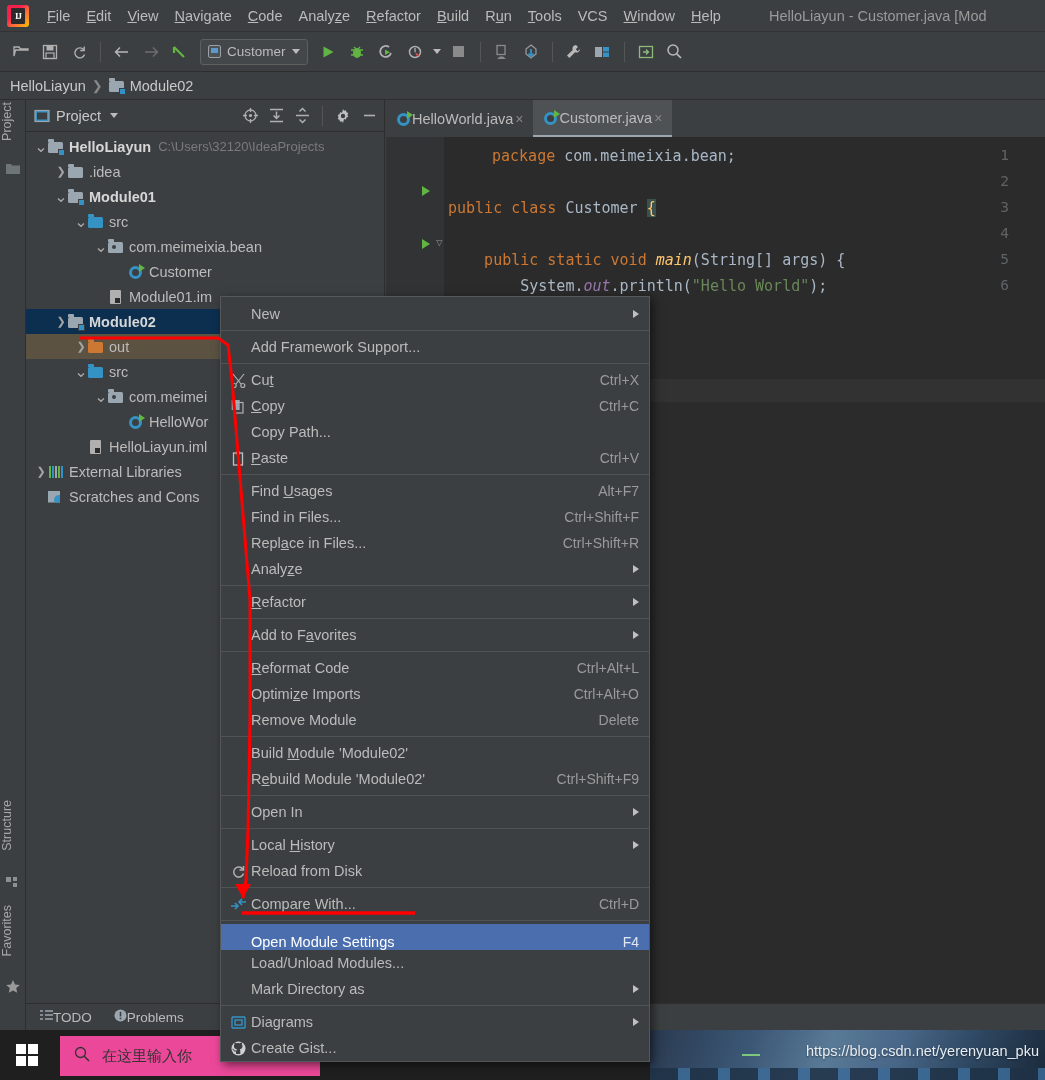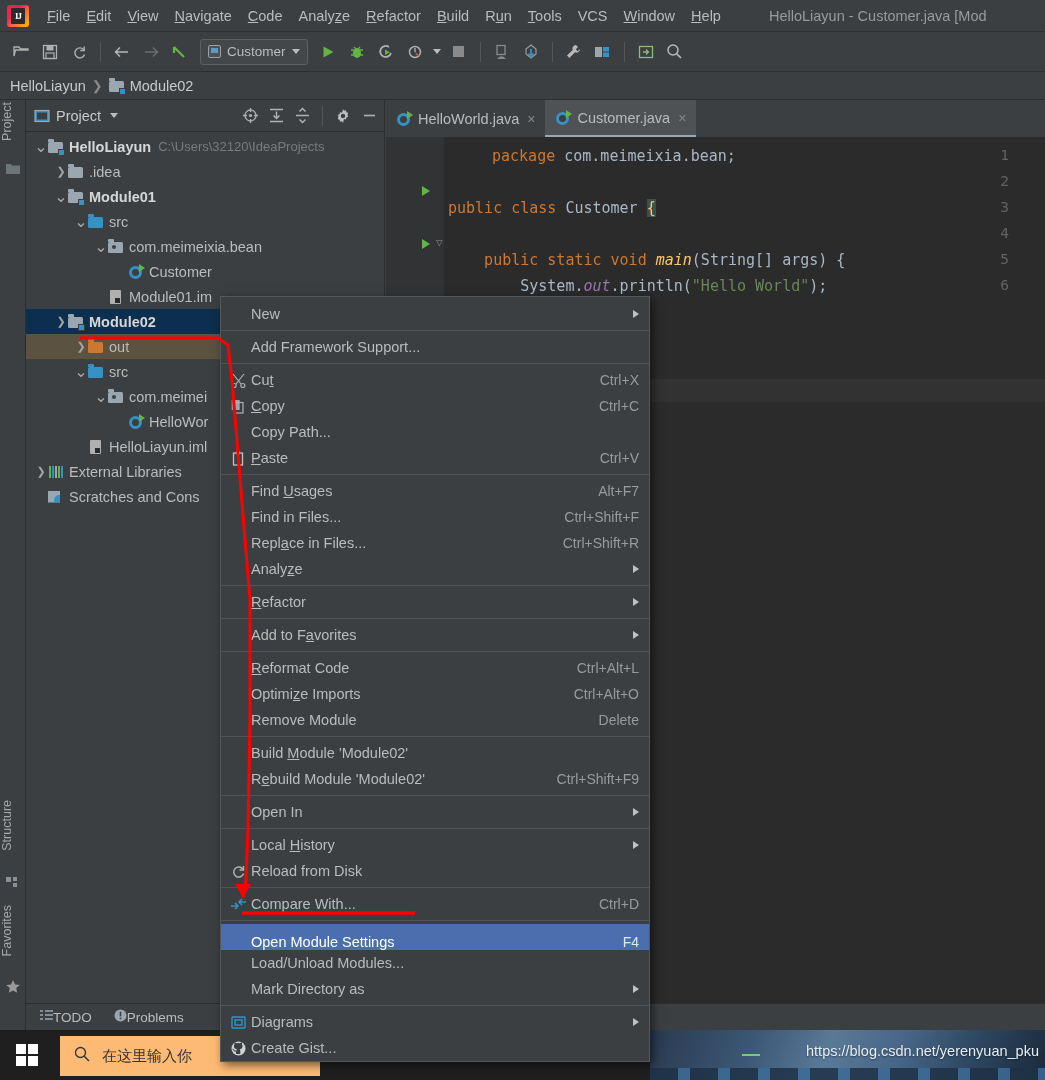--- a/index.html
+++ b/index.html
@@ -124,21 +124,21 @@
   .scr-ic{position:absolute;left:0;top:2px;width:12px;height:12px;background:#9aa7b0;clip-path:polygon(0 0,100% 0,100% 100%,0 100%);}
   .scr-ic::after{content:"";position:absolute;right:-4px;bottom:-2px;width:10px;height:10px;border-radius:50%;background:#3592c4;}
 
   
   .editor-area {
     position: absolute; left: 386px; top: 100px; width: 659px; height: 903px;
     background: #2b2b2b;
   }
   .tabbar { height: 37px; background: #3c3f41; display: flex; align-items: flex-end; }
   .tab {
-    height: 37px; display: flex; align-items: center; gap: 6px; padding: 0 10px;
+    height: 37px; display: flex; align-items: center; padding: 0 10px;
     color: #bbbbbb; font-size: 14.5px; cursor: default; white-space: nowrap;
   }
   .tab.active { background: #4e5254; border-bottom: 2px solid #9aa7b0; }
   .tab .x { color: #888; font-size: 14px; margin-left: 2px; }
   .code {
     position: relative; height: 866px; background: #2b2b2b;
     font-family: "DejaVu Sans Mono", monospace; font-size: 15px;
   }
   .gutter { position: absolute; left: 0; top: 0; width: 58px; height: 100%; background: #313335; }
   .ln { position: absolute; right: 36px; color: #606366; font-size: 14.5px; text-align: right; width: 24px;
@@ -190,21 +190,21 @@
   .tb-bgimg { position: absolute; left: 650px; top: 0; width: 395px; height: 50px;
     background: linear-gradient(110deg,#2a3b52 0%,#3d5a7a 25%,#5c7f9e 45%,#4b6b8e 62%,#2f4a66 80%,#1b2b3d 100%);
     opacity: .95;}
   .tb-bgimg::after{content:"";position:absolute;left:0;bottom:0;width:100%;height:12px;
     background:repeating-linear-gradient(90deg,#1f3348 0 28px,#3d6f9e 28px 40px);opacity:.85;}
   .winlogo { position: absolute; left: 16px; top: 14px; width: 22px; height: 22px;
     display: grid; grid-template-columns: 1fr 1fr; grid-template-rows: 1fr 1fr; gap: 2px;}
   .winlogo span { background: #ffffff; }
   .searchbox {
     position: absolute; left: 60px; top: 6px; width: 260px; height: 40px;
-    background: #fdba74; display: flex; align-items: center; padding-left: 14px; gap: 12px;
+    background: #ec4899; display: flex; align-items: center; padding-left: 14px; gap: 12px;
   }
   .searchbox .sb-txt { color: #333; font-size: 15px; white-space: nowrap; }
   .watermark { position: absolute; right: 6px; top: 13px; color: #e8eef4; font-size: 14.5px;
     text-shadow: 0 1px 2px rgba(0,0,0,.5); white-space: nowrap; }
   .wm-dash { position: absolute; right: 285px; top: 24px; width: 18px; height: 2px; background: #7ec87e;}
 
   
   .annot { position: absolute; left: 0; top: 0; width: 1045px; height: 1080px; pointer-events: none; z-index: 99; }
 </style>
 </head>

